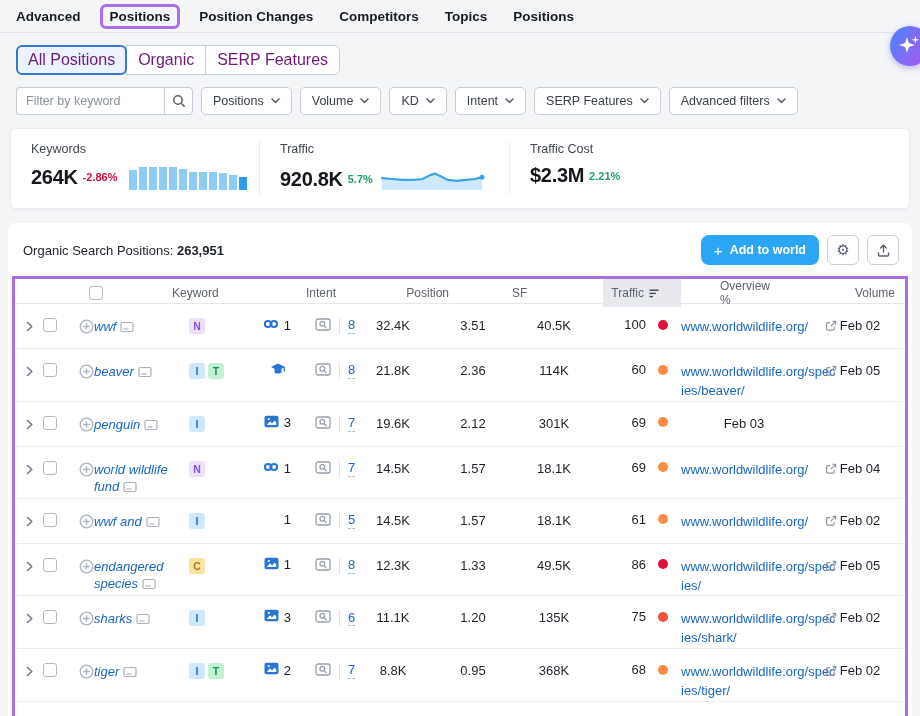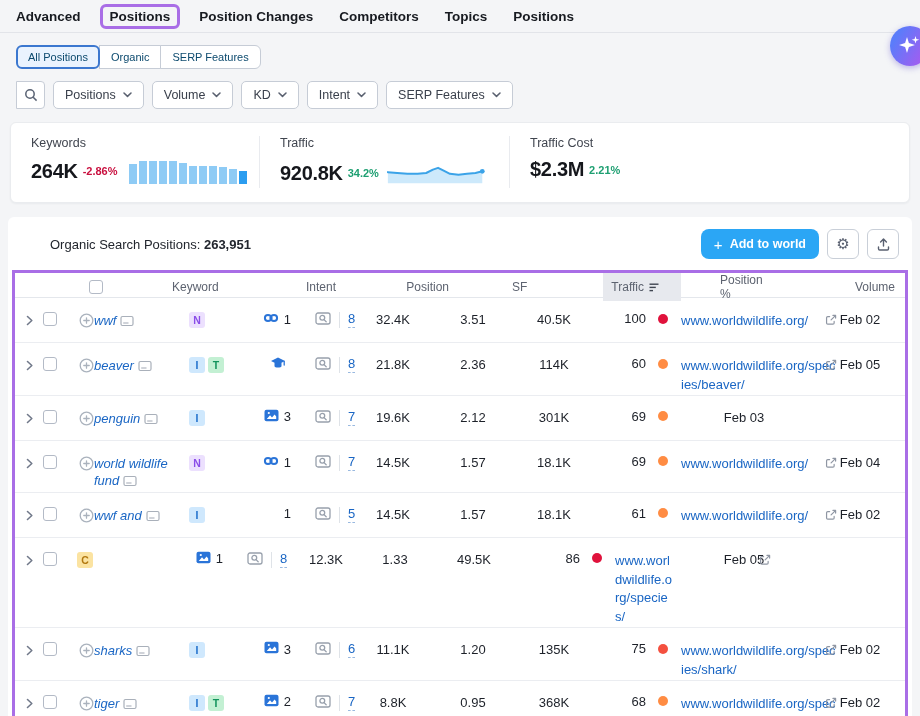--- a/index.html
+++ b/index.html
@@ -13,21 +13,21 @@
   }
   
   .topnav { display:flex; align-items:center; gap:26px; padding:9px 16px 8px; border-bottom:1px solid #e2e4e9; }
   .nav-item { font-size:13.5px; font-weight:bold; color:#171a20; cursor:pointer; white-space:nowrap; }
   .nav-item.active { border:3px solid #a96ee6; border-radius:6px; padding:2px 7px; margin:-5px -7px; }
   
   .ai-fab { position:absolute; top:26px; right:-10px; width:40px; height:40px; border-radius:50%;
     background:linear-gradient(120deg,#5b7cfa 20%,#a45cf0 85%); display:flex; align-items:center; justify-content:center; box-shadow:0 2px 6px rgba(80,60,200,.35); }
   
   .tabs { display:inline-flex; margin:12px 16px 0; }
-  .tab { background:#fff; border:1px solid #c6ccd6; padding:5px 11px; font-size:11px; color:#0c4a6e; cursor:pointer; margin-left:-1px; white-space:nowrap; }
+  .tab { background:#fff; border:1px solid #c6ccd6; padding:5px 11px; font-size:16px; color:#701a75; cursor:pointer; margin-left:-1px; white-space:nowrap; }
   .tab:first-child { margin-left:0; }
   .tab:last-child { border-radius:0 6px 6px 0; }
   .tab.active { border:2px solid #3b77cf; background:#eaf3fe; border-radius:6px; padding:4px 10px; position:relative; z-index:2; }
   
   .filters { display:flex; gap:8px; margin:12px 16px 0; align-items:center; }
   .search-wrap { display:flex; }
   .search-input { width:148px; height:28px; border:1px solid #c6ccd6; border-right:none; border-radius:4px 0 0 4px; padding:0 9px; font-size:12.5px; color:#333a46; font-family:inherit; background:#fff; }
   .search-input::placeholder { color:#8a919c; }
   .search-btn { width:29px; height:28px; border:1px solid #c6ccd6; border-radius:0 4px 4px 0; background:#fff; display:flex; align-items:center; justify-content:center; cursor:pointer; }
   .dd { height:28px; padding:0 11px; border:1px solid #c6ccd6; border-radius:5px; background:#fff; font-size:12.5px; color:#3a404c; display:inline-flex; align-items:center; gap:7px; cursor:pointer; font-family:inherit; white-space:nowrap; }
@@ -39,21 +39,21 @@
   .stat-bottom { display:flex; align-items:center; }
   .stat-value { font-size:20px; font-weight:bold; color:#15171c; letter-spacing:-.3px; }
   .stat-change { font-size:11px; font-weight:bold; margin-left:5px; }
   .bars { display:flex; align-items:flex-end; gap:2px; height:26px; margin-left:12px; }
   .bar { width:8px; background:#8ecbf5; }
   .bar.last { background:#2b9df0; }
   .spark { margin-left:8px; }
   
   .card { margin:14px 8px 0; background:#fff; border-radius:6px 6px 0 0; padding:0 3px 10px; }
   .pos-head { display:flex; justify-content:space-between; align-items:center; padding:12px 10px 11px 12px; }
-  .pos-title { font-size:13px; color:#22262e;margin-left:27px; }
+  .pos-title { font-size:13px; color:#22262e; }
   .pos-title b { font-weight:bold; }
   .head-actions { display:flex; align-items:center; }
   .btn-add { background:#2ba6f5; color:#fff; font-size:12.5px; font-weight:bold; border:none; border-radius:8px; height:30px; padding:0 13px; display:inline-flex; align-items:center; gap:7px; cursor:pointer; font-family:inherit; }
   .btn-add .plus { font-size:15px; font-weight:normal; line-height:1; }
   .icon-btn { width:32px; height:30px; border:1px solid #c9cfd8; border-radius:6px; background:#fff; display:inline-flex; align-items:center; justify-content:center; margin-left:8px; cursor:pointer; color:#596070; font-size:15px; }
   
   .table-box { border:3px solid #a96ee6; margin:0 1px; --cols:28px 26px 112px 60px 68px 60px 78px 78px 82px 66px 164px 1fr; }
   .thead { display:grid; grid-template-columns:var(--cols); align-items:stretch; height:25px; font-size:12px; color:#5d6370; border-bottom:1px solid #e4e7ec; background:#fff;gap:39px; }
   .th { display:flex; align-items:center; }
   .th-keyword { padding-left:25px; }
@@ -120,20 +120,21 @@
 
 <div class="tabs">
     <div class="tab active">All Positions</div>
     <div class="tab">Organic</div>
     <div class="tab">SERP Features</div>
   </div>
 
 
 <div class="filters">
   <div class="search-wrap">
+    <input class="search-input" type="text" placeholder="Filter by keyword" style="">
     <button class="search-btn">
       <svg width="14" height="14" viewBox="0 0 14 14">
         <circle cx="6" cy="6" r="4.2" fill="none" stroke="#596273" stroke-width="1.5"></circle>
         <line x1="9.2" y1="9.2" x2="12.6" y2="12.6" stroke="#596273" stroke-width="1.5"></line>
       </svg>
     </button>
   </div>
 
 <button class="dd">
     <span>Positions</span>
@@ -158,20 +159,26 @@
     <svg width="9" height="6" viewBox="0 0 9 6">
       <path d="M1 1 L4.5 4.4 L8 1" fill="none" stroke="#5a6170" stroke-width="1.5" stroke-linecap="round" stroke-linejoin="round"></path>
     </svg>
   </button>
     <button class="dd">
     <span>SERP Features</span>
     <svg width="9" height="6" viewBox="0 0 9 6">
       <path d="M1 1 L4.5 4.4 L8 1" fill="none" stroke="#5a6170" stroke-width="1.5" stroke-linecap="round" stroke-linejoin="round"></path>
     </svg>
   </button>
+    <button class="dd">
+    <span>Advanced filters</span>
+    <svg width="9" height="6" viewBox="0 0 9 6">
+      <path d="M1 1 L4.5 4.4 L8 1" fill="none" stroke="#5a6170" stroke-width="1.5" stroke-linecap="round" stroke-linejoin="round"></path>
+    </svg>
+  </button>
   </div>
 
 
 <div class="stats">
   <div class="stat">
     <div class="stat-label">Keywords</div>
     <div class="stat-bottom">
       <span class="stat-value">264K</span>
       <span class="stat-change" id="kw-change" style="color: rgb(201, 16, 63);">-2.86%</span>
       <span class="bars" id="kw-bars">
@@ -187,21 +194,21 @@
           <span class="bar" style="height: 17px; background: rgb(142, 203, 245);"></span>
           <span class="bar" style="height: 15px; background: rgb(142, 203, 245);"></span>
           <span class="bar last" style="height: 13px; background: rgb(43, 157, 240);"></span>
         </span>
     </div>
   </div>
   <div class="stat">
     <div class="stat-label">Traffic</div>
     <div class="stat-bottom">
       <span class="stat-value">920.8K</span>
-      <span class="stat-change" id="tr-change" style="color: rgb(29, 159, 113);">34.2%</span>
+      <span class="stat-change" id="tr-change" style="color: rgb(29, 159, 113);">5.7%</span>
       <svg class="spark" id="tr-spark" width="120" height="30" viewBox="0 0 120 30">
         <path id="spark-area" fill="#cde9fb" d="M1,27 L1,14 L12,15 L24,16 L36,16 L46,15 L54,11 L60,9 L66,12 L74,16 L84,17 L94,16 L104,15 L112,13 L112,27 Z"></path>
         <polyline id="spark-line" fill="none" stroke="#3ba3e8" stroke-width="2.4" stroke-linecap="round" stroke-linejoin="round" points="1,14 12,15 24,16 36,16 46,15 54,11 60,9 66,12 74,16 84,17 94,16 104,15 112,13"></polyline>
         <circle id="spark-dot" r="2.8" fill="#3ba3e8" cx="112" cy="13"></circle>
       </svg>
     </div>
   </div>
   <div class="stat">
     <div class="stat-label">Traffic Cost</div>
     <div class="stat-bottom">
@@ -245,21 +252,21 @@
       <div class="th th-pos">Position</div>
       <div class="th th-sf">SF</div>
       <div class="th th-traffic">
         <span>Traffic</span>
         <svg width="10" height="9" viewBox="0 0 10 9">
           <line x1="0.5" y1="1.2" x2="9.5" y2="1.2" stroke="#3f4550" stroke-width="1.4"></line>
           <line x1="0.5" y1="4.4" x2="6.8" y2="4.4" stroke="#3f4550" stroke-width="1.4"></line>
           <line x1="0.5" y1="7.6" x2="4" y2="7.6" stroke="#3f4550" stroke-width="1.4"></line>
         </svg>
       </div>
-      <div class="th th-r th-tpct">Position %</div>
+      <div class="th th-r th-tpct">Overview %</div>
       <div class="th th-r th-vol">Volume</div>
       <div class="th th-r th-kd">KD %</div>
       <div class="th th-url">URL</div>
       <div class="th th-upd">Updated</div>
     </div>
     <div id="tbody">
         <div class="tr">
     <div class="td c-chev">
       <svg width="7" height="11" viewBox="0 0 7 11">
         <path d="M1.5 1.5 L5.8 5.5 L1.5 9.5" fill="none" stroke="#71798a" stroke-width="1.6" stroke-linecap="round" stroke-linejoin="round"></path>
@@ -560,20 +567,34 @@
     </div>
     <div class="td c-r c-upd">Feb 02</div>
   </div>
         <div class="tr">
     <div class="td c-chev">
       <svg width="7" height="11" viewBox="0 0 7 11">
         <path d="M1.5 1.5 L5.8 5.5 L1.5 9.5" fill="none" stroke="#71798a" stroke-width="1.6" stroke-linecap="round" stroke-linejoin="round"></path>
       </svg>
     </div>
     <div class="td c-check"><span class="checkbox"></span></div>
+    <div class="td c-kw">
+      <span class="plus-ic">
+        <svg width="15" height="15" viewBox="0 0 15 15">
+          <circle cx="7.5" cy="7.5" r="6.3" fill="none" stroke="#aab2bd" stroke-width="1.3"></circle>
+          <path d="M7.5 4.8 v5.4 M4.8 7.5 h5.4" stroke="#aab2bd" stroke-width="1.3" stroke-linecap="round"></path>
+        </svg>
+      </span>
+      <span class="kw-text">
+        <a class="kw-link">endangered species</a><span class="kw-card"><svg width="14" height="12" viewBox="0 0 14 12">
+                  <rect x="1" y="1.5" width="12" height="9" rx="1.5" fill="none" stroke="#a9b0ba" stroke-width="1.2"></rect>
+                  <line x1="3.2" y1="8" x2="8.5" y2="8" stroke="#a9b0ba" stroke-width="1.1"></line>
+                </svg></span>
+      </span>
+    </div>
     <div class="td c-intent intents">
             <span class="badge" style="background: rgb(251, 227, 161); color: rgb(178, 120, 15);">C</span>
           </div>
     <div class="td c-pos">
       <span class="pos-ic"><svg width="15" height="13" viewBox="0 0 15 13">
     <rect x="0.5" y="0.8" width="14" height="11.4" rx="2" fill="#2a74d8"></rect>
     <path d="M2.8 10 L6 6.2 L8 8.4 L10.6 5.6 L12.2 7.4 V10 Z" fill="#fff"></path>
     <circle cx="4.8" cy="4" r="1.1" fill="#fff"></circle>
   </svg></span>
       <span class="pos-num">1</span>

